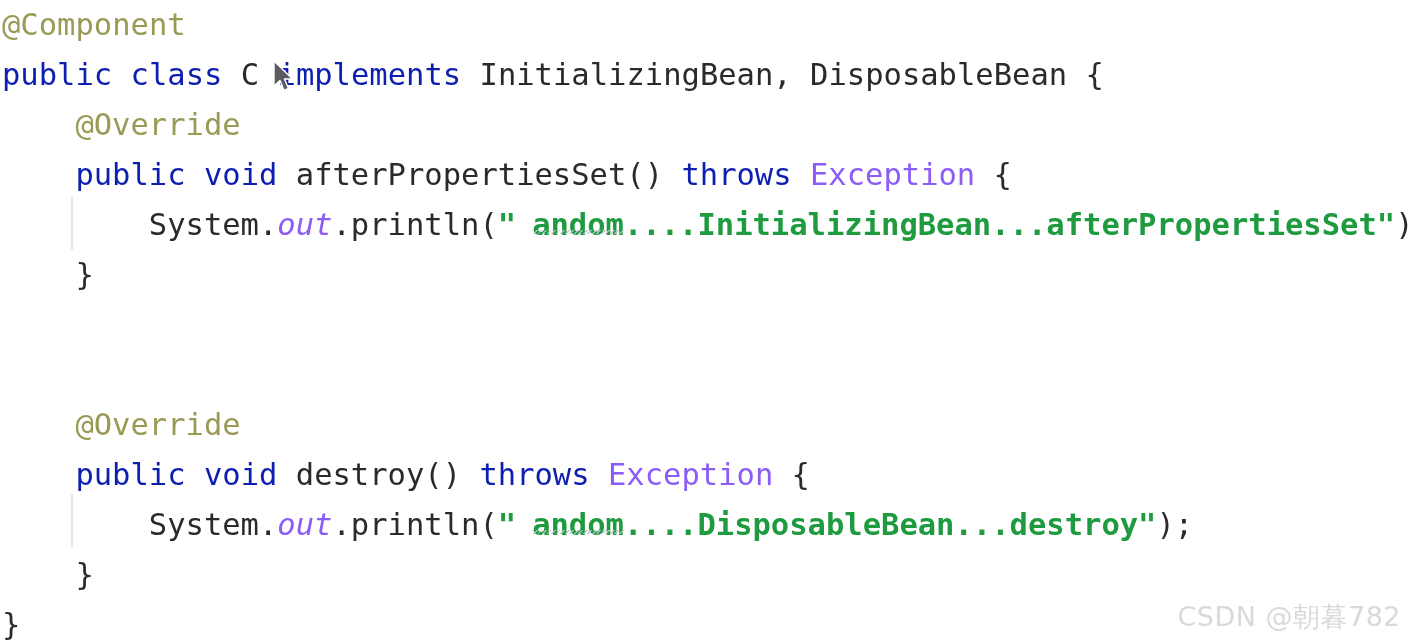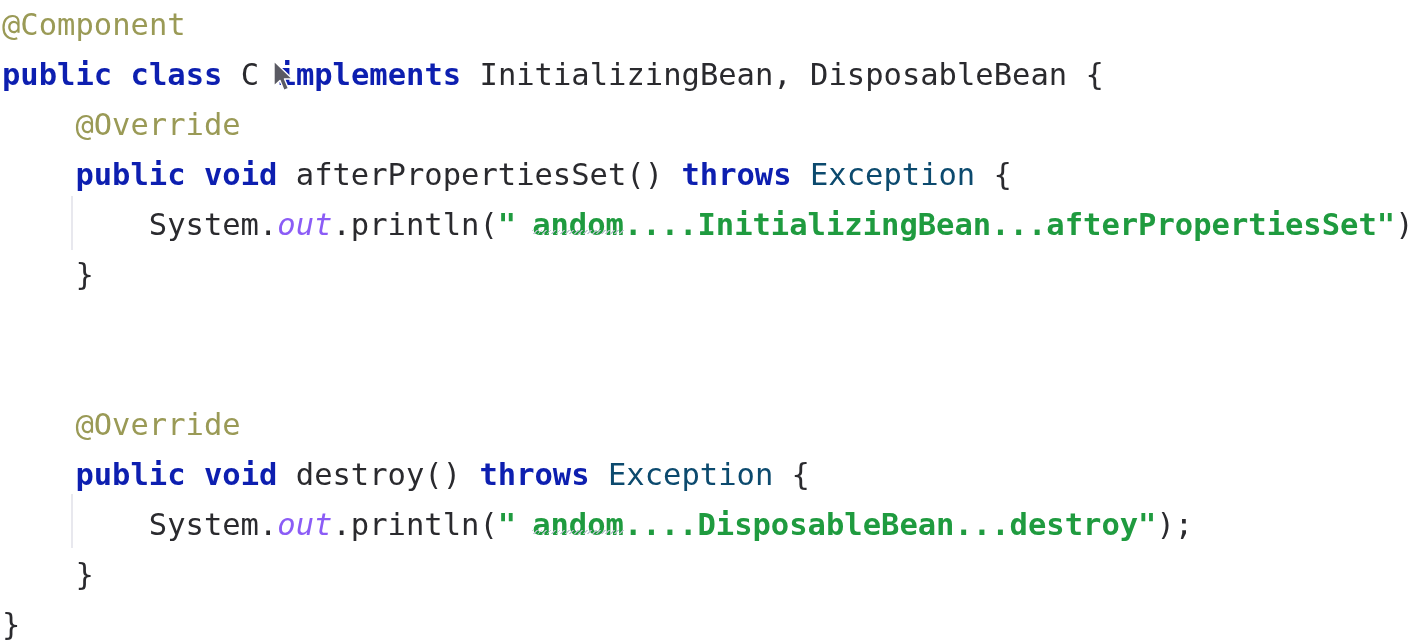--- a/index.html
+++ b/index.html
@@ -33,23 +33,23 @@
     line-height: 50px;
     font-size: 30.5px;
     letter-spacing: 0px;
     white-space: pre;
     font-family: "DejaVu Sans Mono", "Liberation Mono", monospace;
   }
 
   
   .tok           { white-space: pre; }
   .tok-anno      { color: #9a9a56; }
-  .tok-kw        { color: #0d1fb0; font-weight: bold; }
+  .tok-kw        { color: #0d1fb0; font-weight: normal; }
   .tok-plain     { color: #2a2a2e; }
-  .tok-dim       { color: #0c4a6e; }
+  .tok-dim       { color: #8b5cf6; }
   .tok-field     { color: #8b5cf6; font-style: italic; }
   .tok-str       { color: #1f9b3f; font-weight: bold; }
   .tok-punct     { color: #2a2a2e; }
   .tok-brace     { color: #2a2a2e; }
 
   
   .squiggle {
     position: relative;
     margin-left: 16px;
   }
@@ -117,18 +117,19 @@
         <div class="code-line" style="top: 300px; padding-left: 2px;"></div>
         <div class="code-line" style="top: 350px; padding-left: 2px;"></div>
         <div class="code-line" style="top: 400px; padding-left: 75.4px;"><span class="tok tok-anno">@Override</span></div>
         <div class="code-line" style="top: 450px; padding-left: 75.4px;"><span class="tok tok-kw">public</span><span class="tok tok-plain"> </span><span class="tok tok-kw">void</span><span class="tok tok-plain"> </span><span class="tok tok-plain">destroy</span><span class="tok tok-punct">() </span><span class="tok tok-kw">throws</span><span class="tok tok-plain"> </span><span class="tok tok-dim">Exception</span><span class="tok tok-punct"> {</span></div>
         <div class="code-line" style="top: 500px; padding-left: 148.8px;"><span class="tok tok-plain">System</span><span class="tok tok-punct">.</span><span class="tok tok-field">out</span><span class="tok tok-punct">.</span><span class="tok tok-plain">println</span><span class="tok tok-punct">(</span><span class="tok tok-str">"</span><span class="tok tok-str squiggle">andom</span><span class="tok tok-str">....DisposableBean...destroy"</span><span class="tok tok-punct">);</span></div>
         <div class="code-line" style="top: 550px; padding-left: 75.4px;"><span class="tok tok-brace">}</span></div>
         <div class="code-line" style="top: 600px; padding-left: 2px;"><span class="tok tok-brace">}</span></div>
       </div>
   </div>
 
+  <div id="watermark">CSDN @朝暮782</div>
 
   <svg id="mouse-cursor" viewBox="0 0 26 34" xmlns="http://www.w3.org/2000/svg" style="left: 272px; top: 60px;">
     <path d="M2 1 L2 26 L8 20.5 L12 30.5 L16.5 28.5 L12.5 19 L20.5 19 Z" fill="#5a5a63" stroke="#ffffff" stroke-width="1.4" stroke-linejoin="round"></path>
   </svg>
 
 </div>
 
 </body></html>

